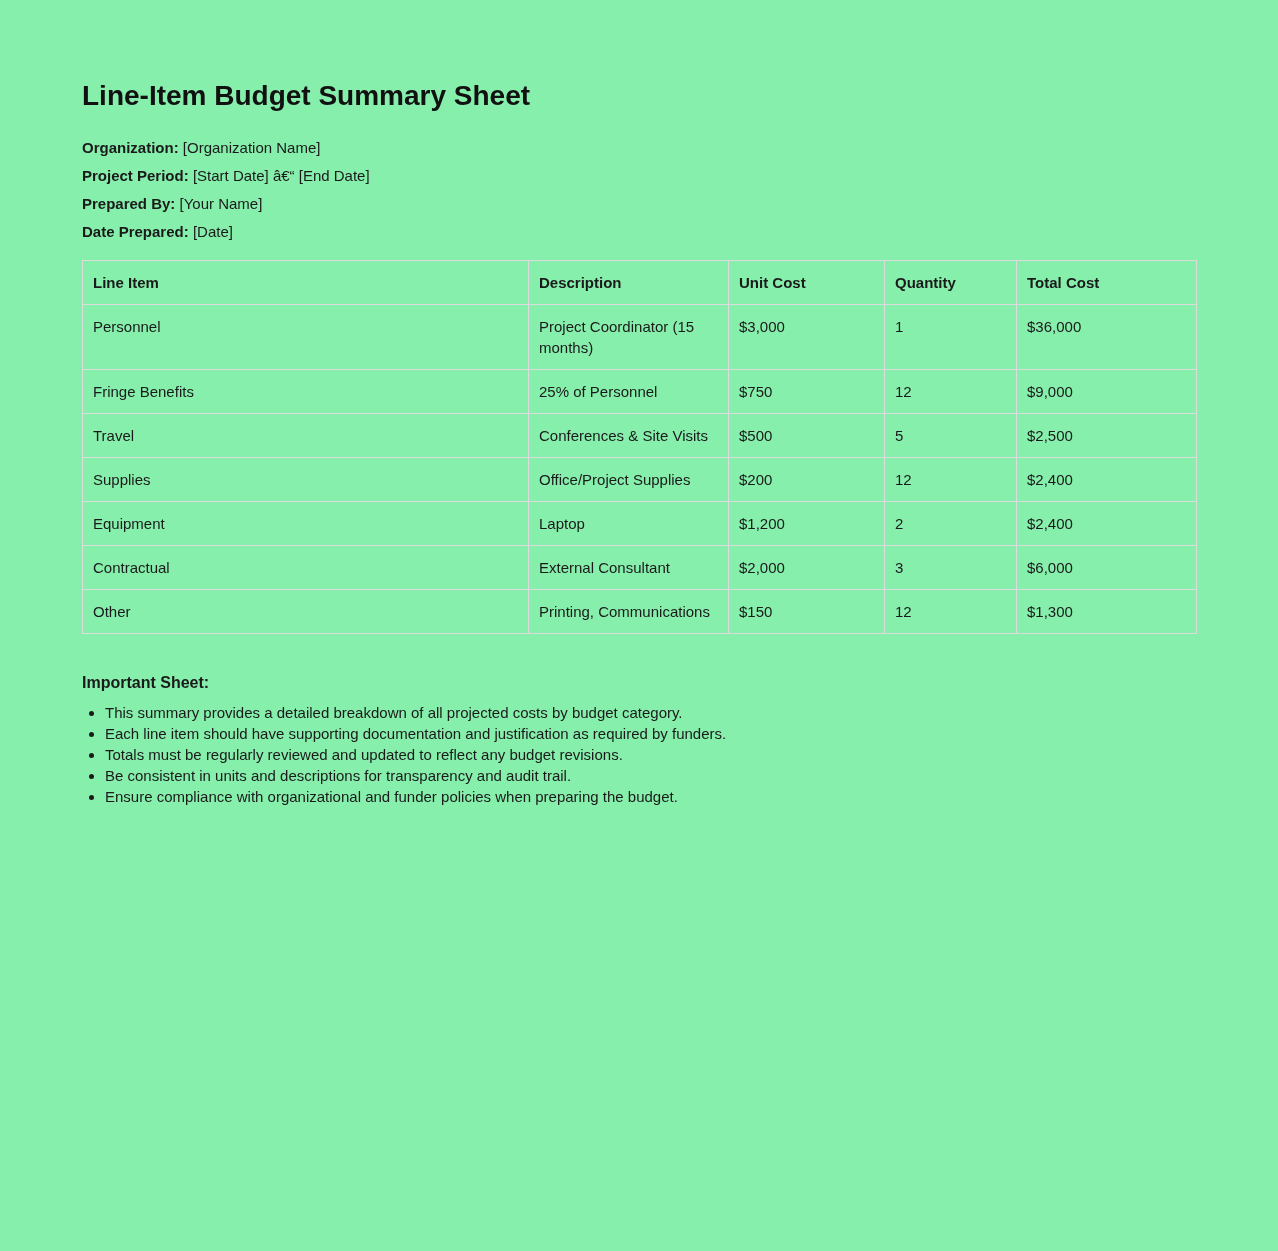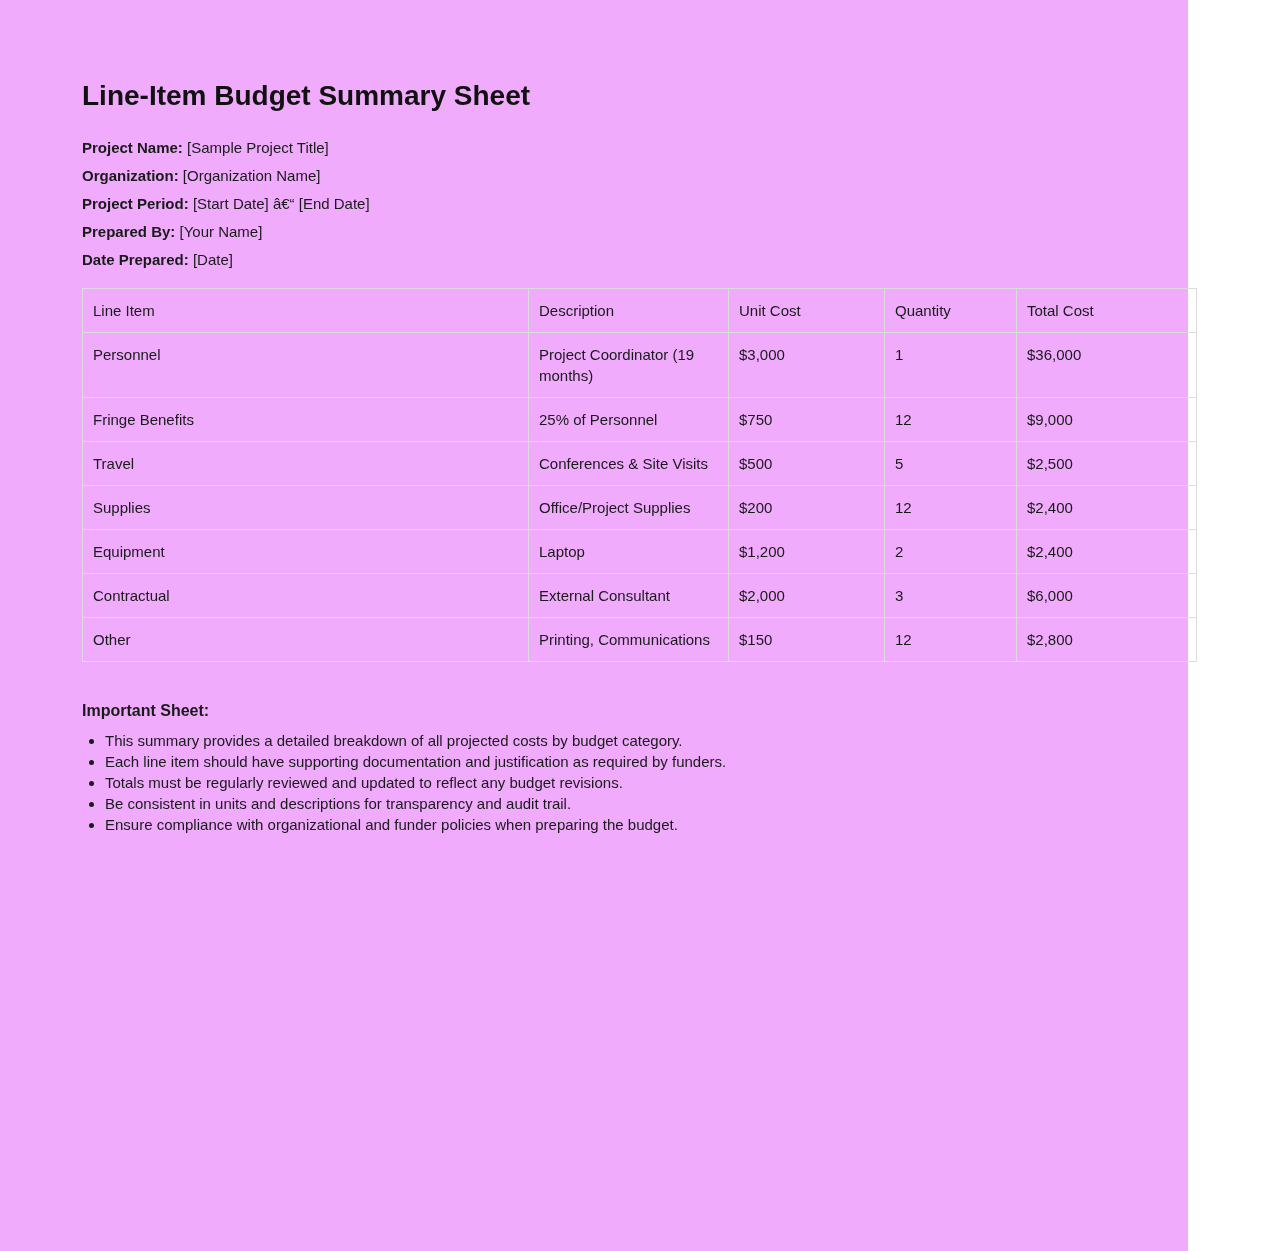--- a/index.html
+++ b/index.html
@@ -3,23 +3,23 @@
 <meta charset="utf-8">
 <style>
   * { box-sizing: border-box; }
   html, body { margin: 0; padding: 0; }
   body {
     background: #ffffff;
     color: #1a1a1a;
     font-family: "Liberation Sans", "DejaVu Sans", sans-serif;
   }
   .page {
-    width: 1188px;
+    width: 1278px;
     min-height: 1251px;
-    background: #f0abfc;
+    background: #86efac;
     padding: 82px 82px 40px 82px;
   }
   .doc-title {
     font-size: 28px;
     font-weight: 700;
     line-height: 1;
     margin: 0 0 24px 0;
     color: #111111;
   }
   .meta-block { margin: 0 0 14px 0; }
@@ -35,21 +35,21 @@
   .budget-table th,
   .budget-table td {
     border: 1px solid #dcdcdc;
     padding: 11px 10px;
     font-size: 15px;
     line-height: 21px;
     text-align: left;
     vertical-align: top;
     word-wrap: break-word;
   }
-  .budget-table th { font-weight: 400; }
+  .budget-table th { font-weight: 700; }
   .budget-table td { font-weight: 400; }
   .budget-table td.total-label-cell {
     text-align: right;
     font-weight: 700;
   }
   .budget-table td.total-value-cell { font-weight: 700; }
 
   .notes-heading {
     font-size: 16px;
     font-weight: 700;
@@ -66,24 +66,20 @@
   }
 </style>
 </head>
 <body>
 
 <div class="page">
 
   <h1 class="doc-title">Line-Item Budget Summary Sheet</h1>
 
   <div class="meta-block">
-    <div class="meta-line">
-      <span class="meta-label">Project Name:</span>
-      <span class="meta-value">[Sample Project Title]</span>
-    </div>
     <div class="meta-line">
       <span class="meta-label">Organization:</span>
       <span class="meta-value">[Organization Name]</span>
     </div>
     <div class="meta-line">
       <span class="meta-label">Project Period:</span>
       <span class="meta-value">[Start Date] â€“ [End Date]</span>
     </div>
     <div class="meta-line">
       <span class="meta-label">Prepared By:</span>
@@ -108,21 +104,21 @@
         <th>Line Item</th>
         <th>Description</th>
         <th>Unit Cost</th>
         <th>Quantity</th>
         <th>Total Cost</th>
       </tr>
     </thead>
     <tbody>
       <tr>
         <td>Personnel</td>
-        <td>Project Coordinator (19 months)</td>
+        <td>Project Coordinator (15 months)</td>
         <td>$3,000</td>
         <td>1</td>
         <td>$36,000</td>
       </tr>
       <tr>
         <td>Fringe Benefits</td>
         <td>25% of Personnel</td>
         <td>$750</td>
         <td>12</td>
         <td>$9,000</td>
@@ -153,21 +149,21 @@
         <td>External Consultant</td>
         <td>$2,000</td>
         <td>3</td>
         <td>$6,000</td>
       </tr>
       <tr>
         <td>Other</td>
         <td>Printing, Communications</td>
         <td>$150</td>
         <td>12</td>
-        <td>$2,800</td>
+        <td>$1,300</td>
       </tr>
     </tbody>
   </table>
 
   <div class="notes-heading">Important Sheet:</div>
   <ul class="notes-list">
     <li>This summary provides a detailed breakdown of all projected costs by budget category.</li>
     <li>Each line item should have supporting documentation and justification as required by funders.</li>
     <li>Totals must be regularly reviewed and updated to reflect any budget revisions.</li>
     <li>Be consistent in units and descriptions for transparency and audit trail.</li>

